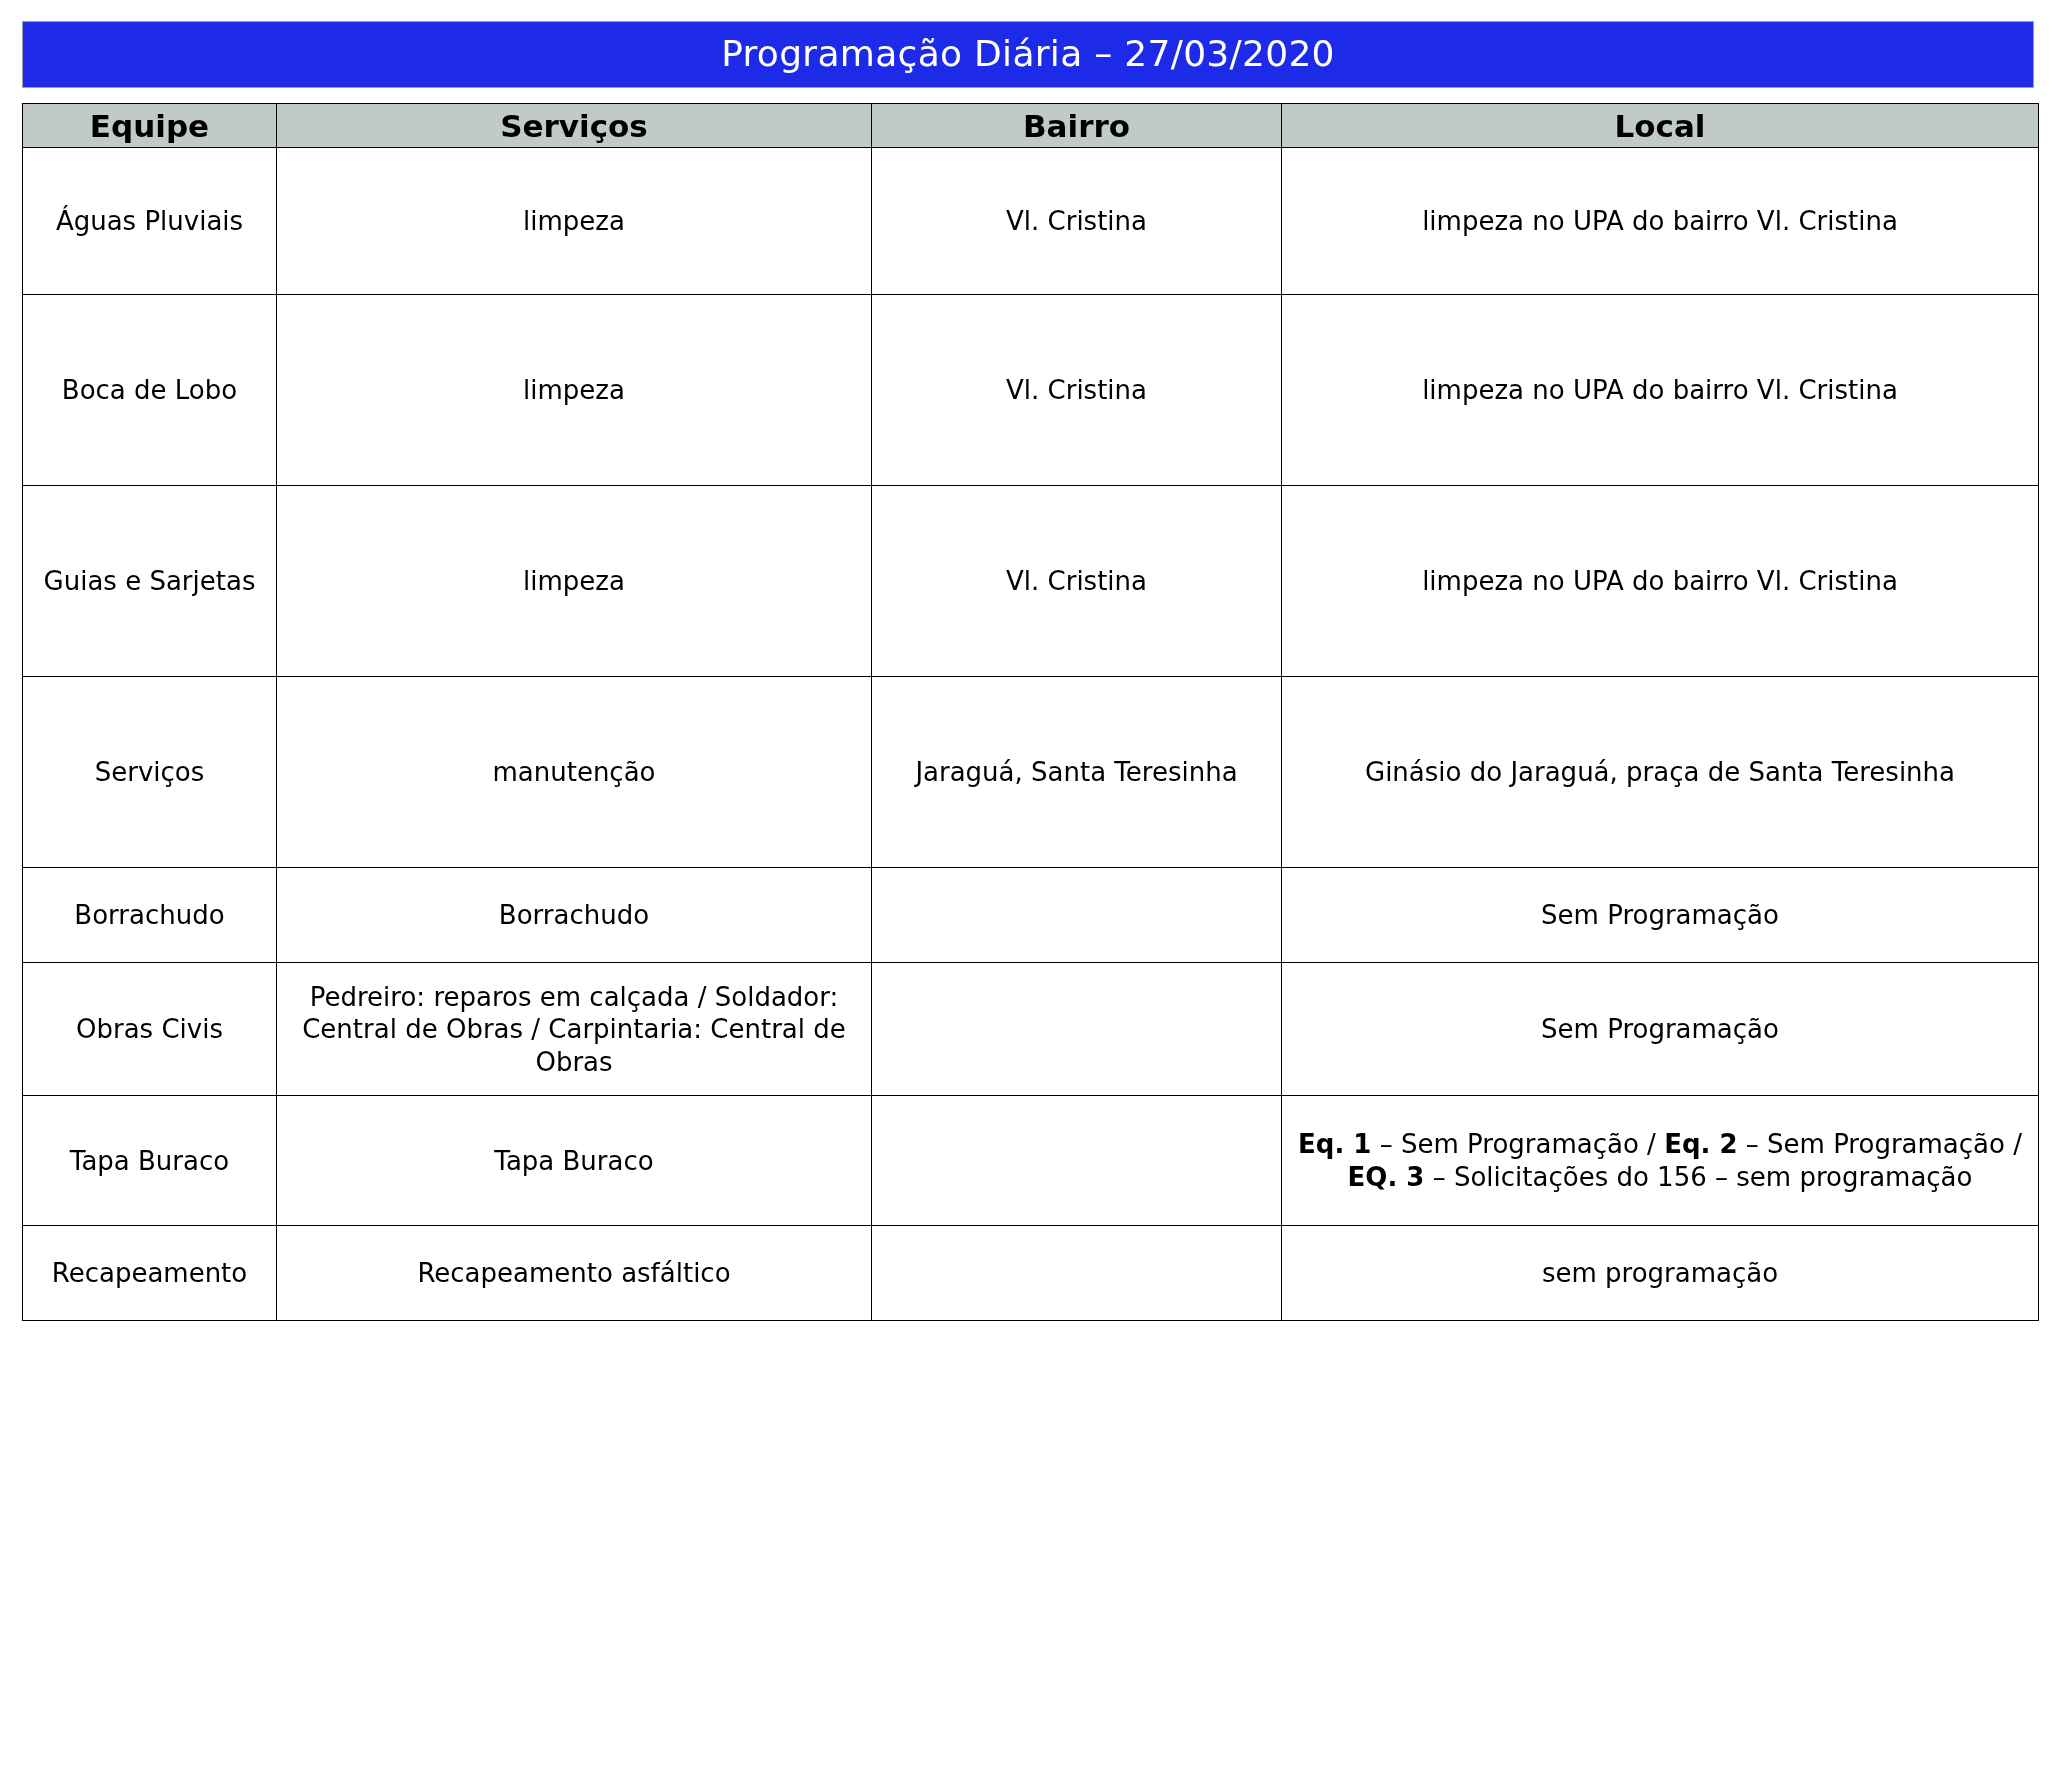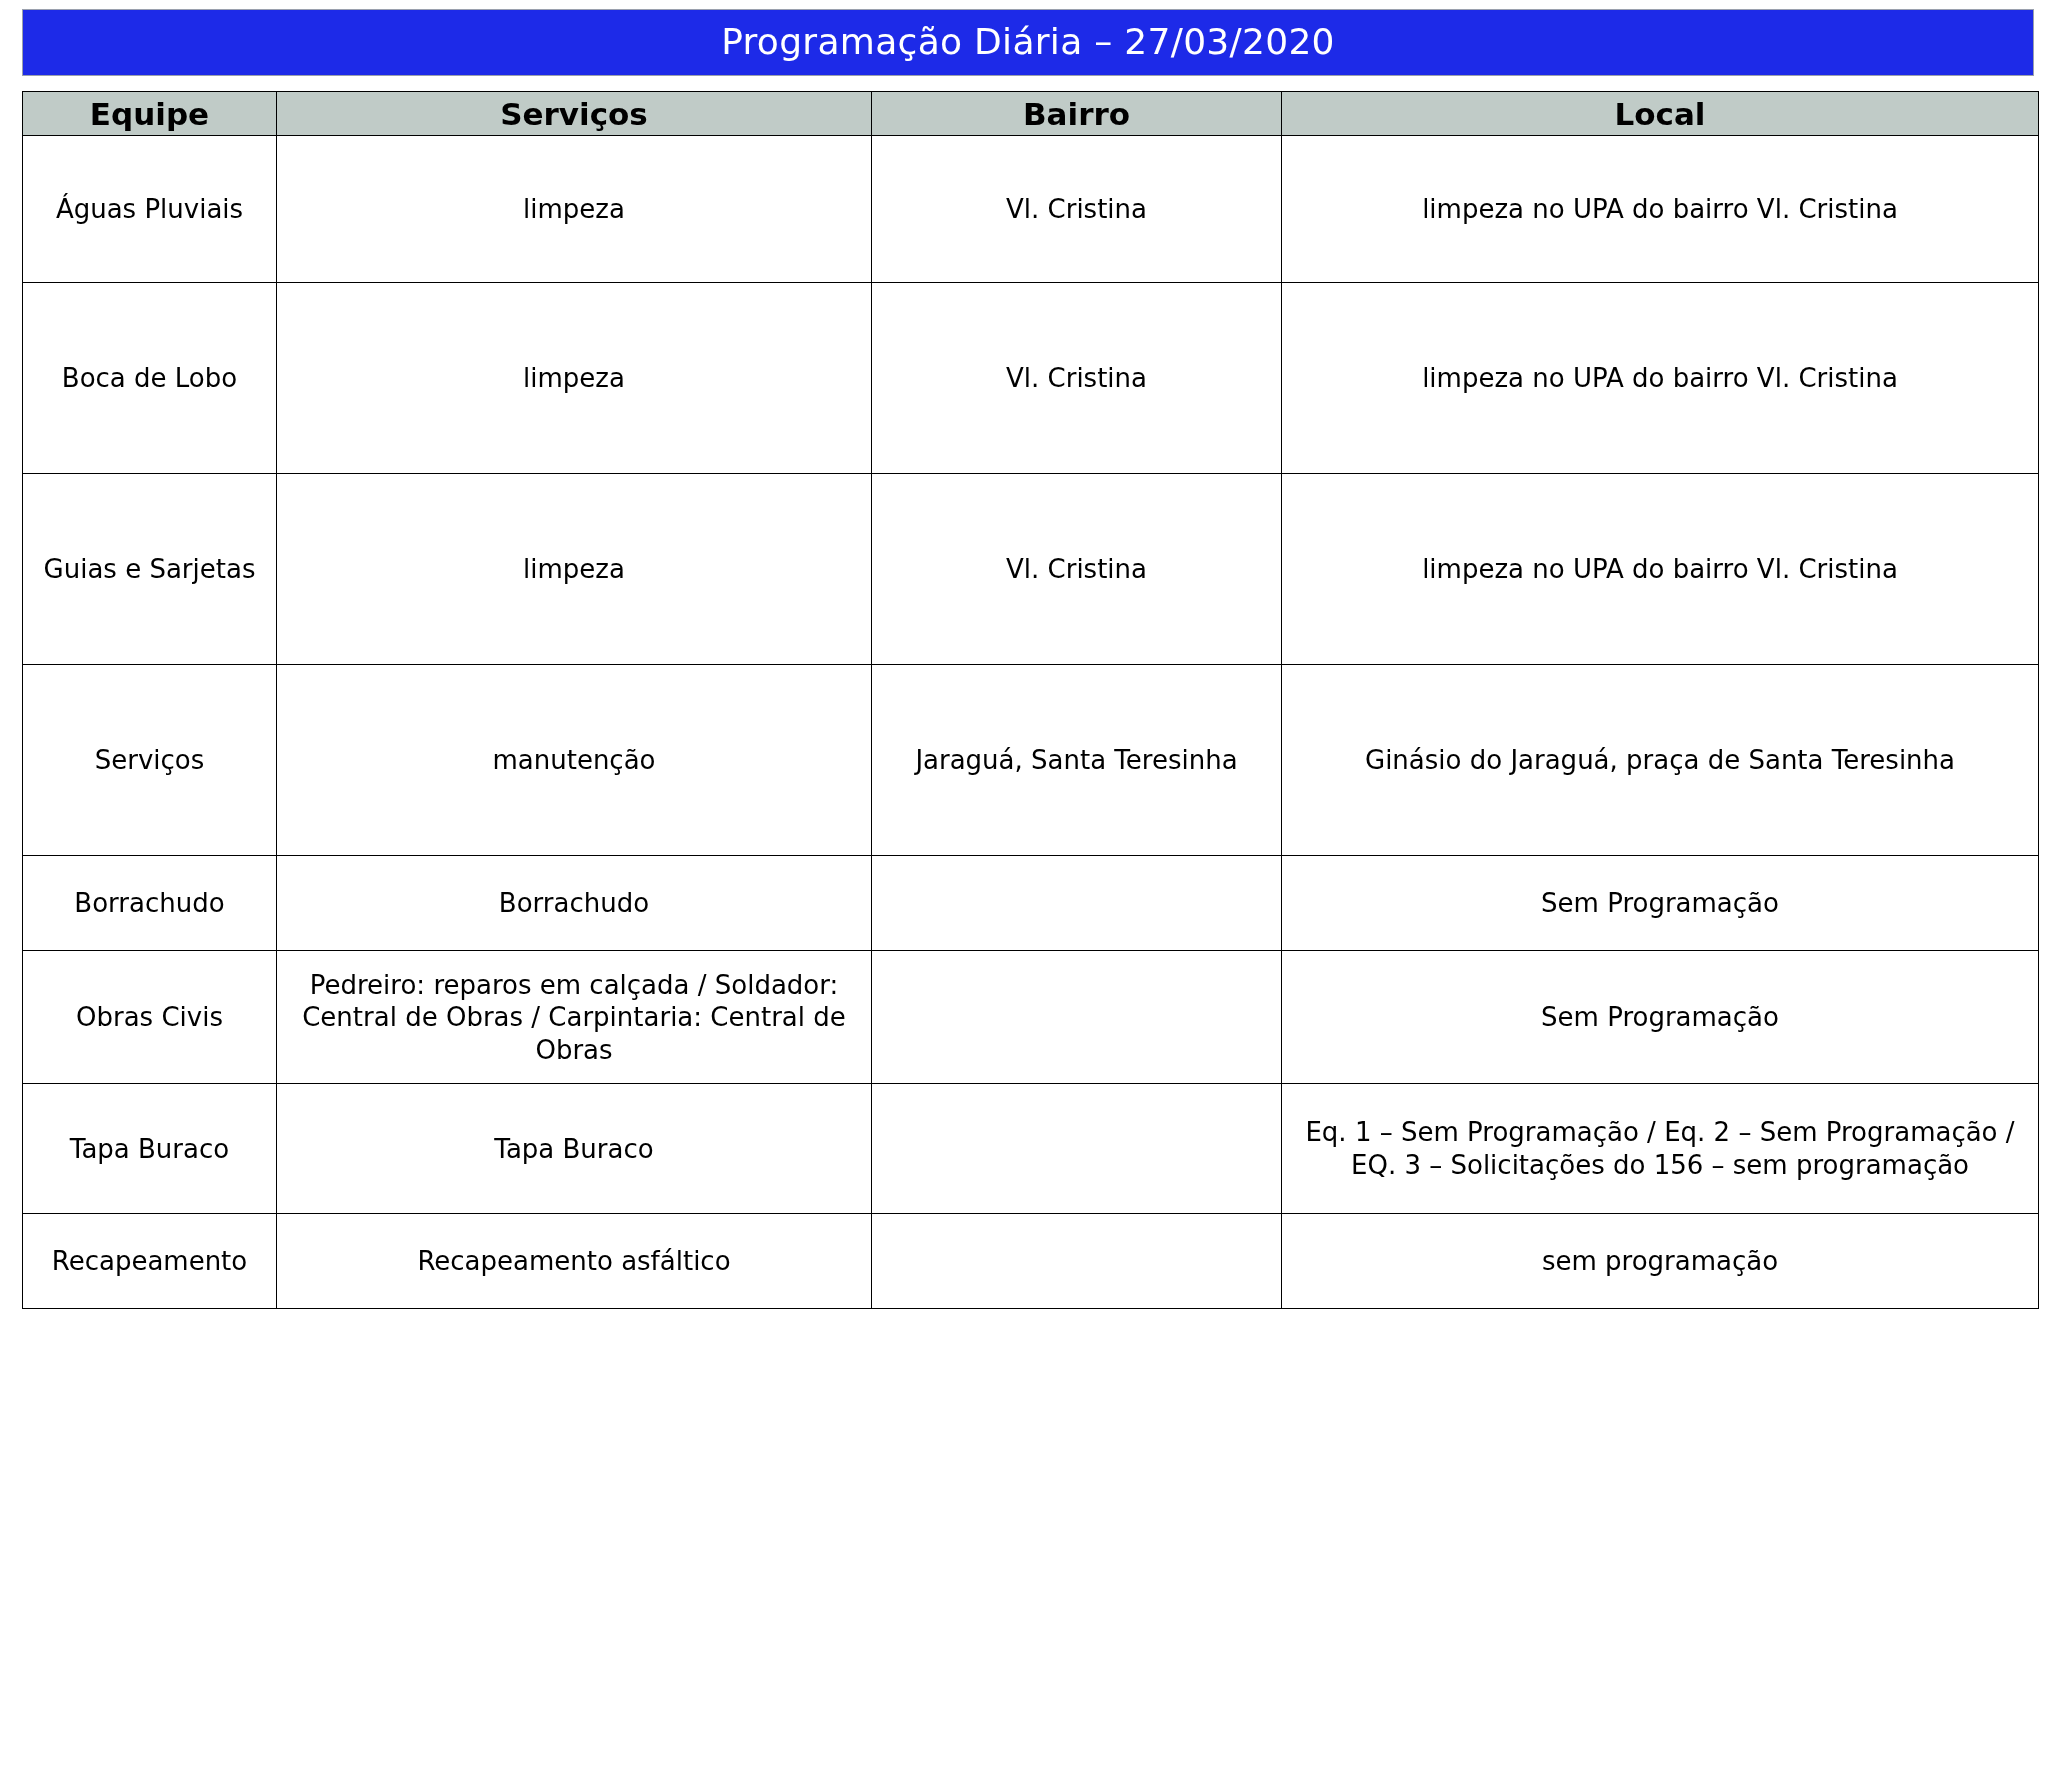--- a/index.html
+++ b/index.html
@@ -8,21 +8,21 @@
     background: #ffffff;
   }
   body {
     font-family: "DejaVu Sans", sans-serif;
     width: 2066px;
     height: 1788px;
     overflow: hidden;
   }
   .page {
     box-sizing: border-box;
-    padding: 9px 22px 0 22px;
+    padding: 21px 22px 0 22px;
     width: 2056px;
   }
   .title-bar {
     background: #1d2ae8;
     border: 1.7px solid #9aa0ad;
     color: #ffffff;
     text-align: center;
     font-size: 36px;
     letter-spacing: 0.3px;
     padding: 12.7px 0 15px 0;
@@ -61,21 +61,21 @@
     font-weight: normal;
     line-height: 1.25;
   }
   .row-tall td { height: 191px; }
   .row-mid td { height: 147px; }
   .row-short td { height: 95px; }
   .row-obras td { height: 133px; }
   .row-tapa td { height: 130px; }
 
   .small-txt { font-size: 21px; line-height: 1.28; }
-  .bold { font-weight: normal; margin-top: 8px; }
+  .bold { font-weight: bold; margin-top: 8px; }
   .nowrap-pad { padding-left: 10.4px; padding-right: 10.4px; }
 </style>
 </head>
 <body>
 
 <div class="page">
 
   <div class="title-bar">Programação Diária –  27/03/2020</div>
 
   <table class="sched">

